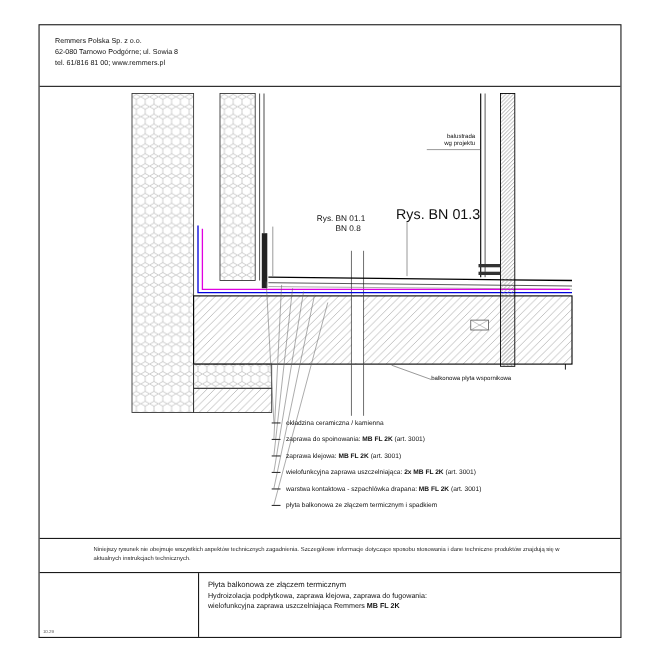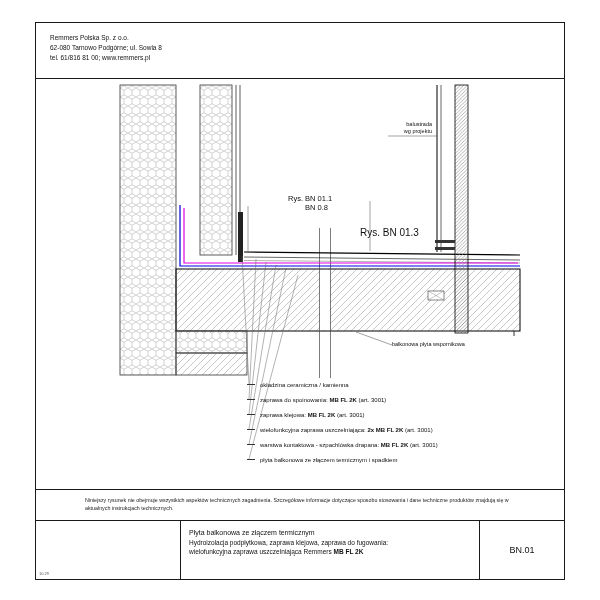--- a/index.html
+++ b/index.html
@@ -14,21 +14,21 @@
   .logo{position:absolute;left:6px;top:13px;}
   .logo-text{font-size:28px;font-weight:bold;color:#272f9e;letter-spacing:.5px;line-height:1;}
   .logo-roof{position:absolute;left:55px;top:-10px;width:60px;height:14px;}
 
   
   .draw{position:relative;height:410px;}
   .draw svg.detail{position:absolute;left:0;top:0;}
   .lbl{position:absolute;z-index:2;}
   .lbl-rys1{left:204px;top:115px;font-size:7.5px;line-height:1.25;margin-left:48px;}
   .lbl-rys1 .l2{padding-left:17px;}
-  .lbl-rys3{left:324px;top:108px;font-size:10px;margin-top:40px;}
+  .lbl-rys3{left:324px;top:108px;font-size:13px;}
   .lbl-balustrada{left:338px;top:42px;width:58px;text-align:right;font-size:5.5px;line-height:1.25;}
   .lbl-plyta{left:356px;top:262px;font-size:5.5px;}
 
   .legend{position:absolute;left:211px;top:298px;z-index:2;}
   .legend-row{height:15px;display:flex;align-items:center;}
   .legend-tick{width:8px;border-top:1px solid #333;margin-right:5px;}
   .legend-txt{font-size:6px;white-space:nowrap;}
   .legend-txt b{font-weight:bold;}
 
   
@@ -164,16 +164,15 @@
 
   <div class="titleblock">
     <div class="tb-left">
       <span class="version">10.29</span>
     </div>
     <div class="tb-main">
       <div class="tb-line1">Płyta balkonowa ze złączem termicznym</div>
       <div class="tb-line2">Hydroizolacja podpłytkowa, zaprawa klejowa, zaprawa do fugowania:</div>
       <div class="tb-line3"><span>wielofunkcyjna zaprawa uszczelniająca Remmers </span><b>MB FL 2K</b></div>
     </div>
-    <div class="tb-num">BN.01</div>
   </div>
 
 </div>
 
 </body></html>

